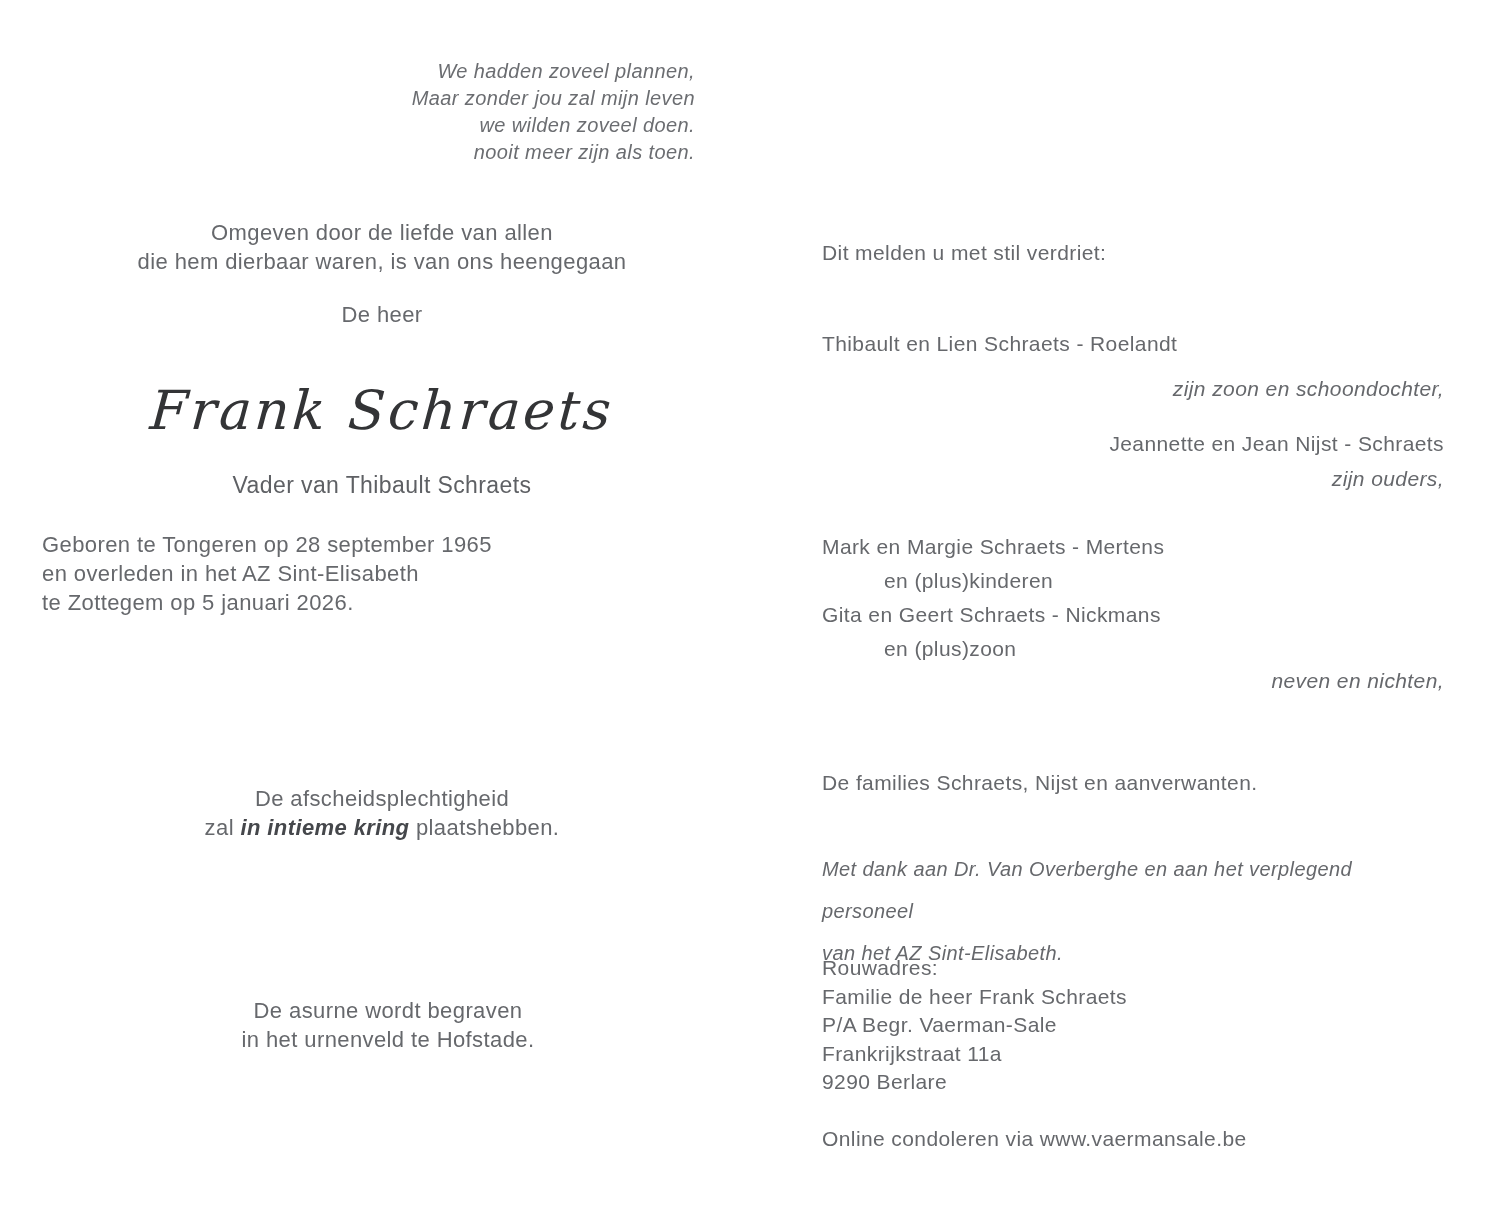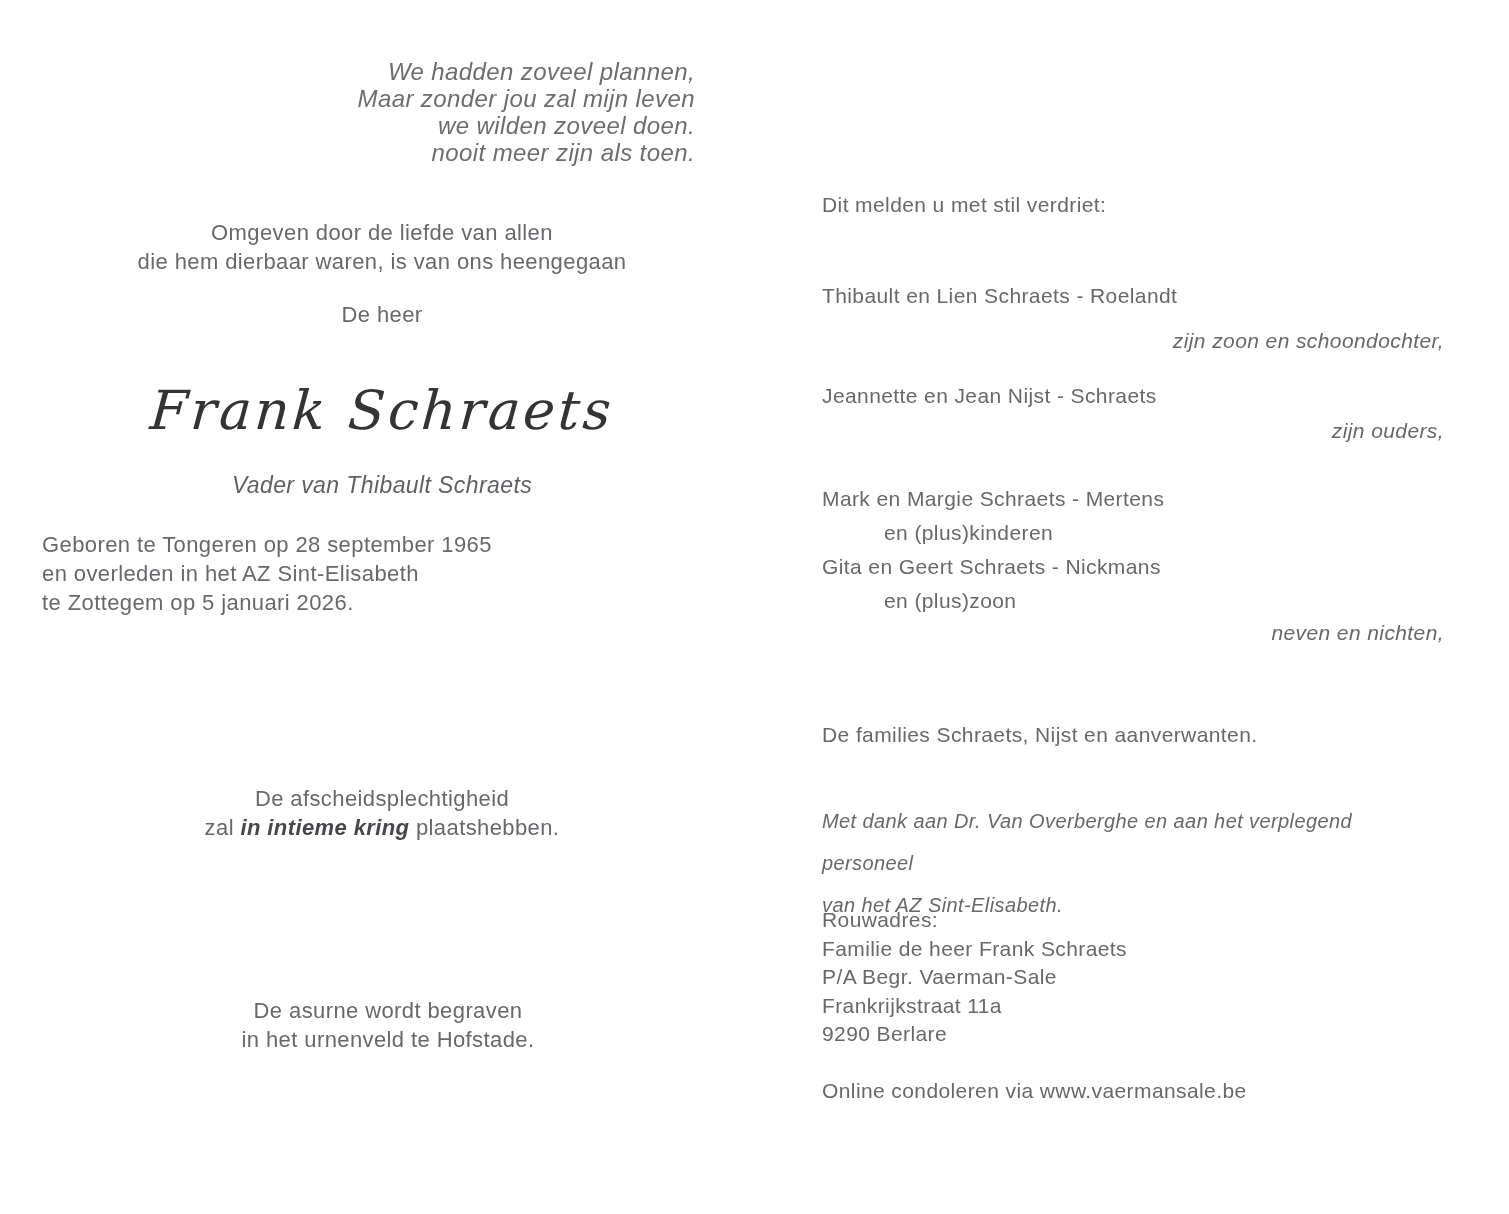--- a/index.html
+++ b/index.html
@@ -16,43 +16,43 @@
     color: #66686c;
     font-weight: 300;
   }
   .block { position: absolute; font-size: 21px; line-height: 30px; letter-spacing: 0.4px; }
   .line { display: block; }
 
   
   .poem {
     top: 58px; left: 245px; width: 450px;
     text-align: right; font-style: italic;
-    font-size: 24px; line-height: 27px; color: #6b6d71;
+    font-size: 20px; line-height: 27px; color: #6b6d71;
   }
   .intro { top: 218px; left: 42px; width: 680px; text-align: center; line-height: 29px; font-size: 22px; }
   .salutation { top: 300px; left: 42px; width: 680px; text-align: center; font-size: 22px; }
   .deceased-name {
     top: 368px; left: 42px; width: 680px; text-align: center;
     font-family: "DejaVu Serif", "Liberation Serif", serif;
     font-style: italic; font-size: 54px; line-height: 86px;
     color: #333436; letter-spacing: 3px;
     transform: skewX(-4deg);
   }
-  .relation-line { top: 470px; left: 42px; width: 680px; text-align: center; font-style: italic; font-size: 23px; color: #5e6064; }
+  .relation-line { top: 470px; left: 42px; width: 680px; text-align: center; font-size: 23px; color: #5e6064; }
   .life-dates { top: 530px; left: 42px; width: 680px; text-align: left; line-height: 29px; font-size: 22px; }
   .ceremony { top: 784px; left: 42px; width: 680px; text-align: center; line-height: 29px; font-size: 22px; }
   .ceremony .emph { font-style: italic; font-weight: bold; color: #45474b; }
   .burial { top: 996px; left: 48px; width: 680px; text-align: center; line-height: 29px; font-size: 22px; }
 
   
-  .right { left: 822px; width: 622px; }
+  .right { left: 822px; width: 622px; margin-top: 48px; }
   .announcement { top: 190px; }
   .entry-name-1 { top: 281px; }
   .entry-rel-1  { top: 326px; text-align: right; font-style: italic; }
-  .entry-name-2 { top: 381px; }
+  .entry-name-2 { top: 381px; text-align: right; }
   .entry-rel-2  { top: 416px; text-align: right; font-style: italic; }
   .entry-name-3 { top: 482px; line-height: 34px; }
   .entry-name-3 .indent { padding-left: 62px; }
   .entry-rel-3  { top: 616px; text-align: right; font-style: italic; line-height: 33px; }
   .families     { top: 720px; }
   .thanks       { top: 800px; font-style: italic; font-size: 20px; line-height: 42px; }
   .address      { top: 906px; line-height: 28.5px; }
   .online       { top: 1076px; }
 </style>
 </head>

